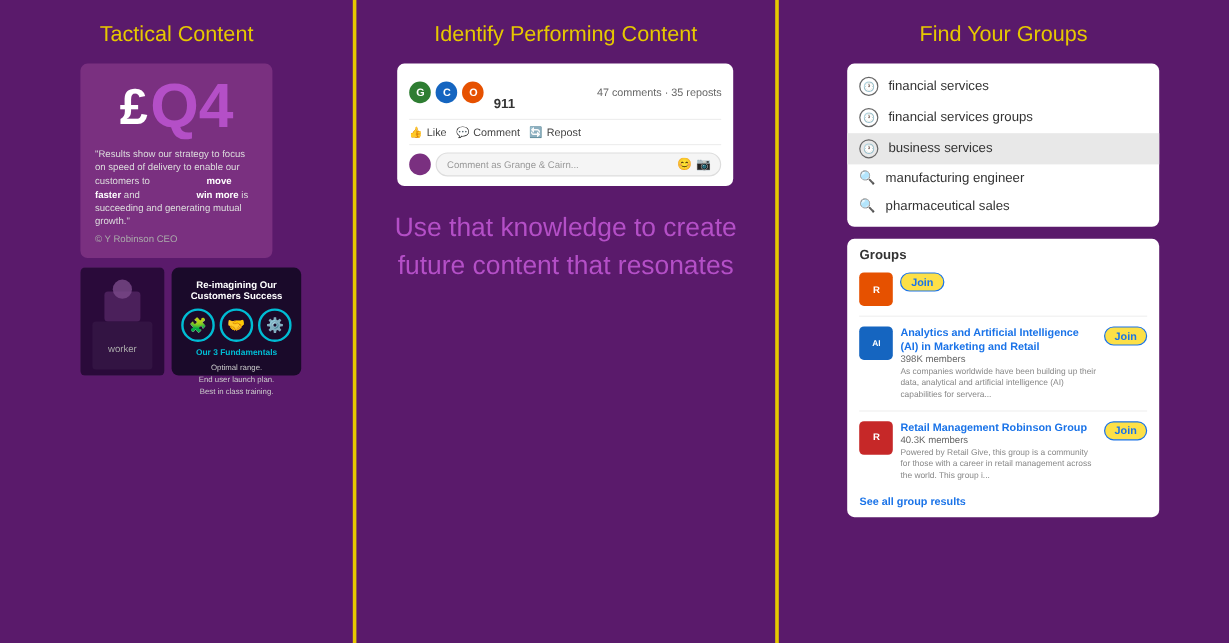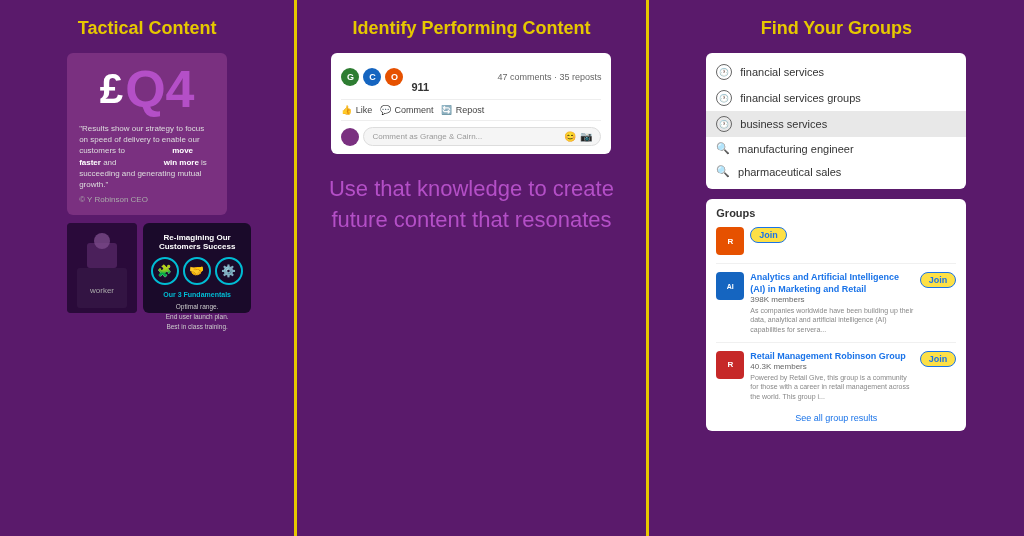--- a/index.html
+++ b/index.html
@@ -21,21 +21,21 @@
       padding: 18px 12px;
       border-right: 3px solid #e6c800;
       position: relative;
     }
     .column:last-child {
       border-right: none;
     }
 
     .col-title {
       font-size: 18px;
-      font-weight: bold;
+      font-weight: normal;
       color: #e6c800;
       text-align: center;
       margin-bottom: 14px;
     }
 
     
     .col1-cards {
       display: flex;
       flex-direction: column;
       gap: 8px;
@@ -376,24 +376,24 @@
       padding: 2px 8px;
       white-space: nowrap;
       flex-shrink: 0;
       background: #fde047;
       font-weight: bold;
     }
 
     .see-all {
       font-size: 9px;
       color: #1a73e8;
-      text-align: center;
+      text-align: left;
       display: block;
       margin-top: 4px;
-      font-weight: normal;
+      font-weight: bold;
     }
 
   </style>
 </head>
 <body>
 
 <div class="column" style="max-width:340px;">
   <div class="col-title">Tactical Content</div>
 
   <div class="col1-cards">

